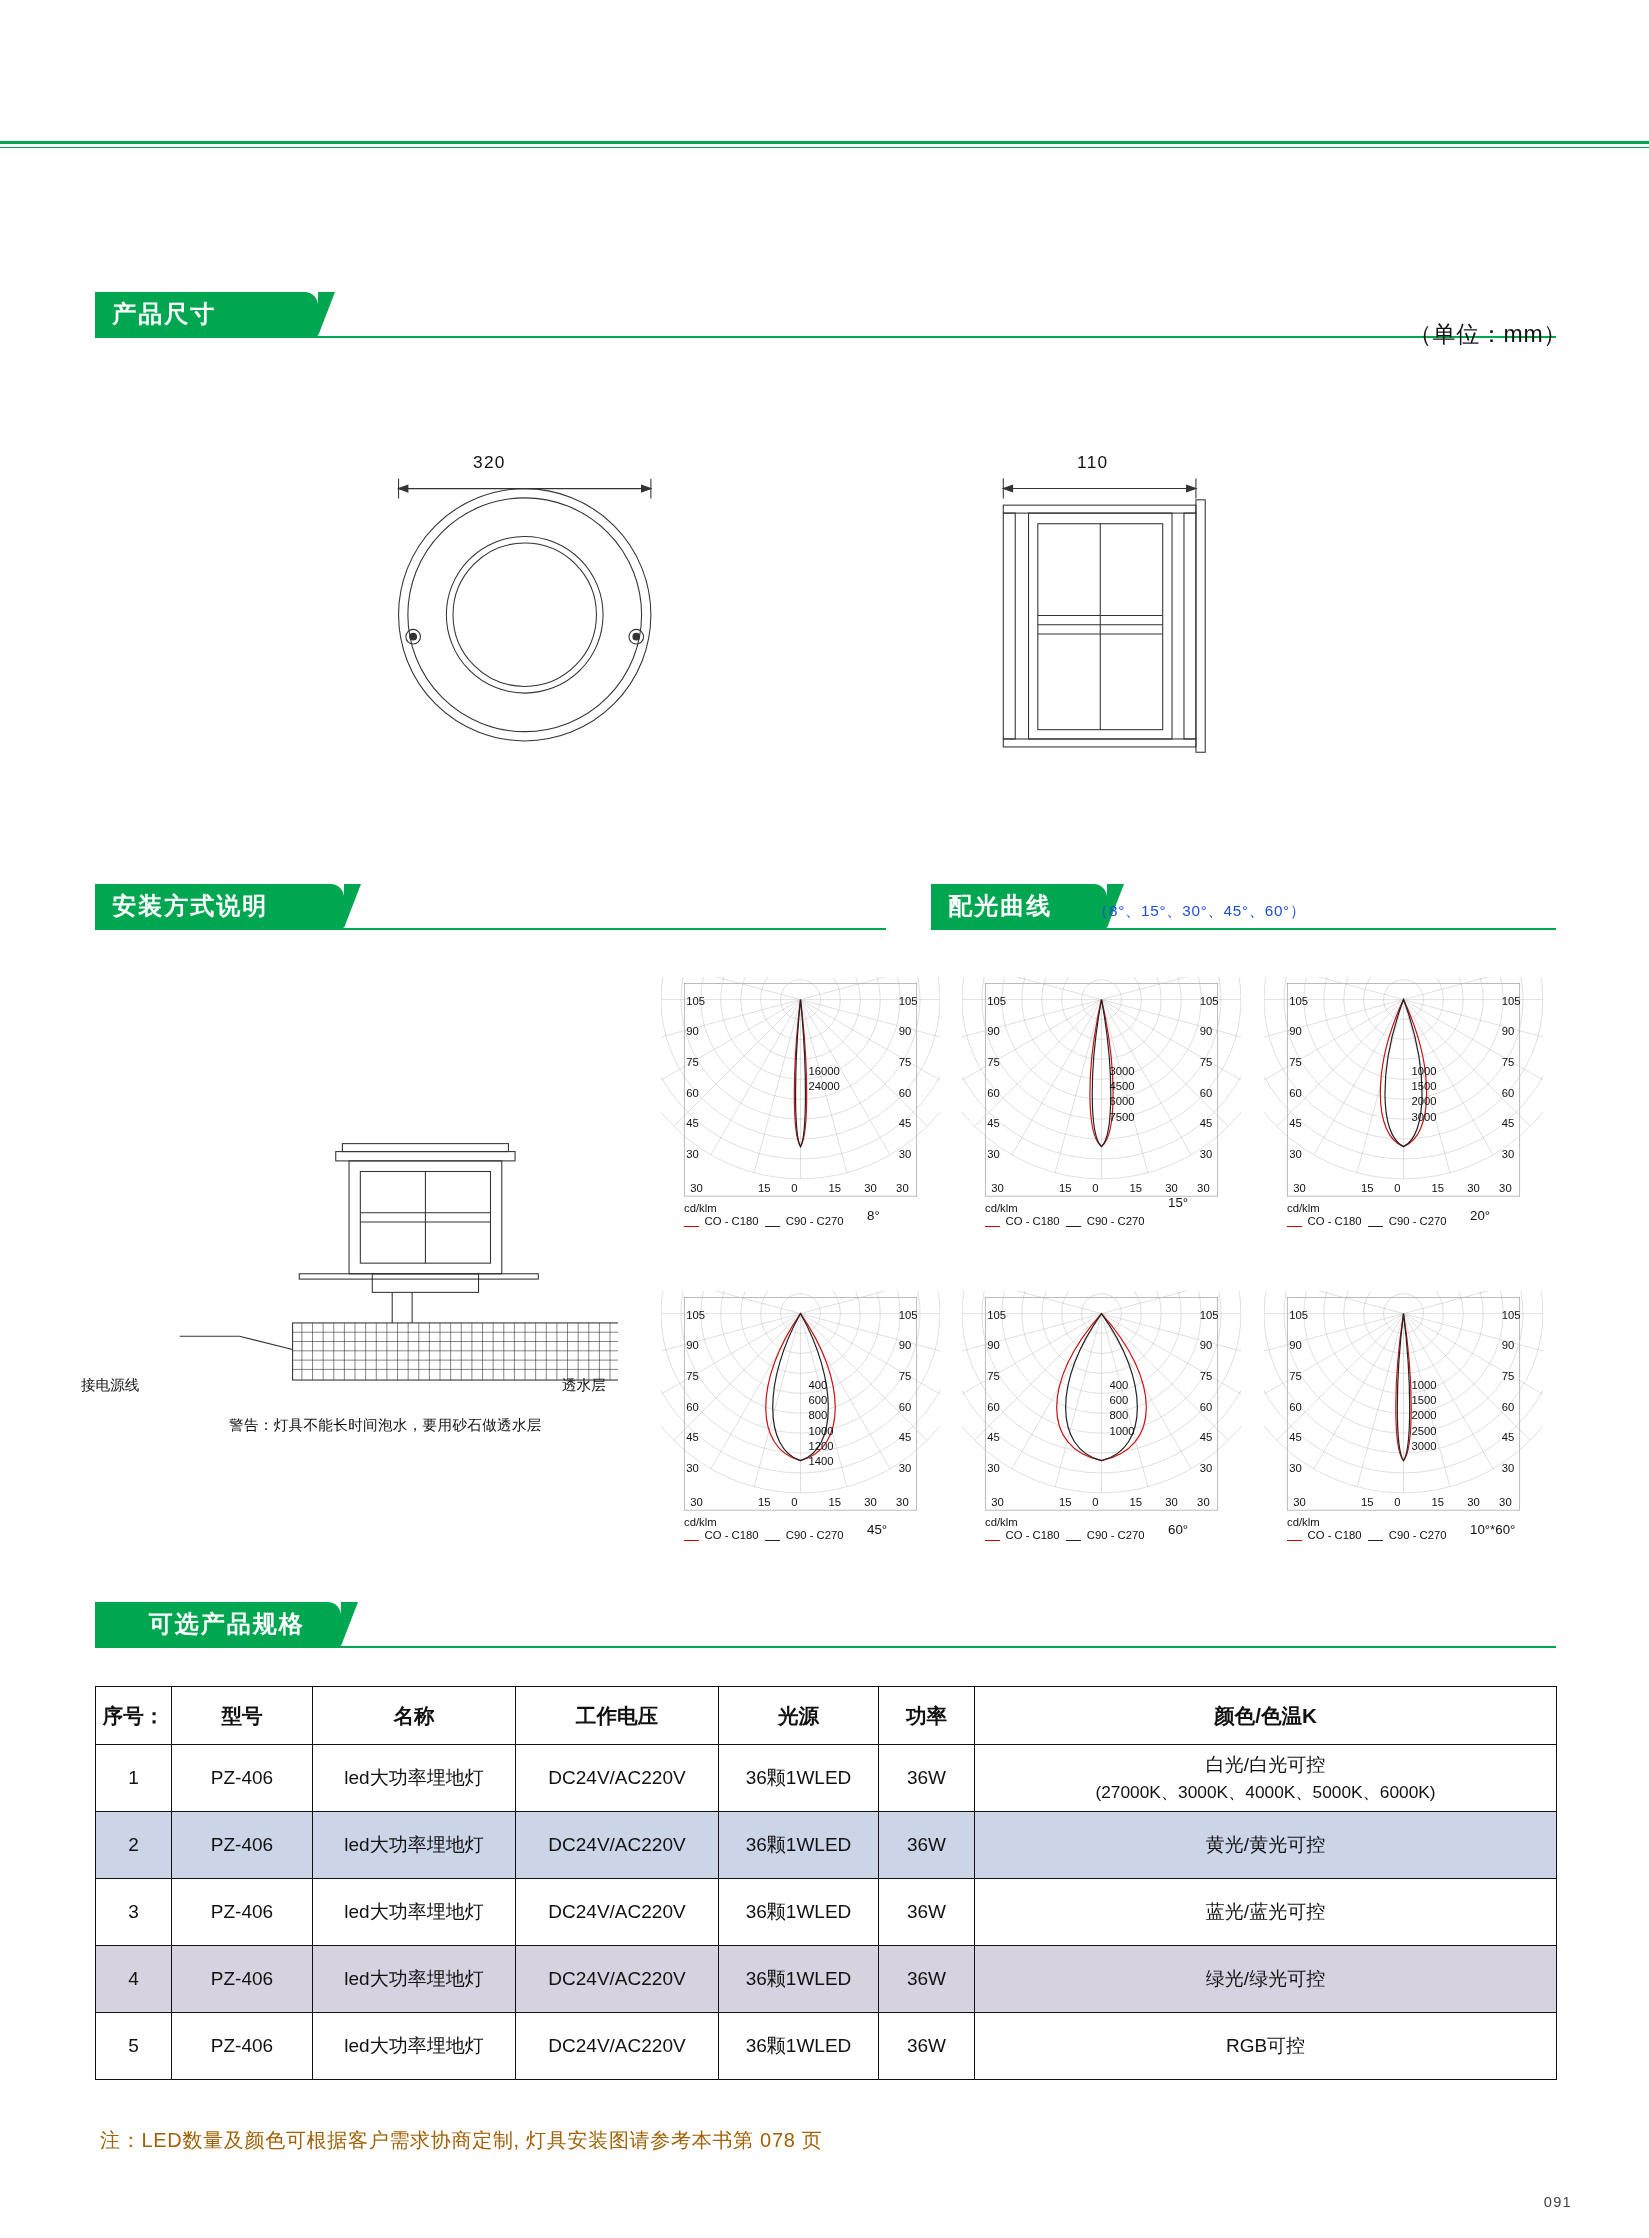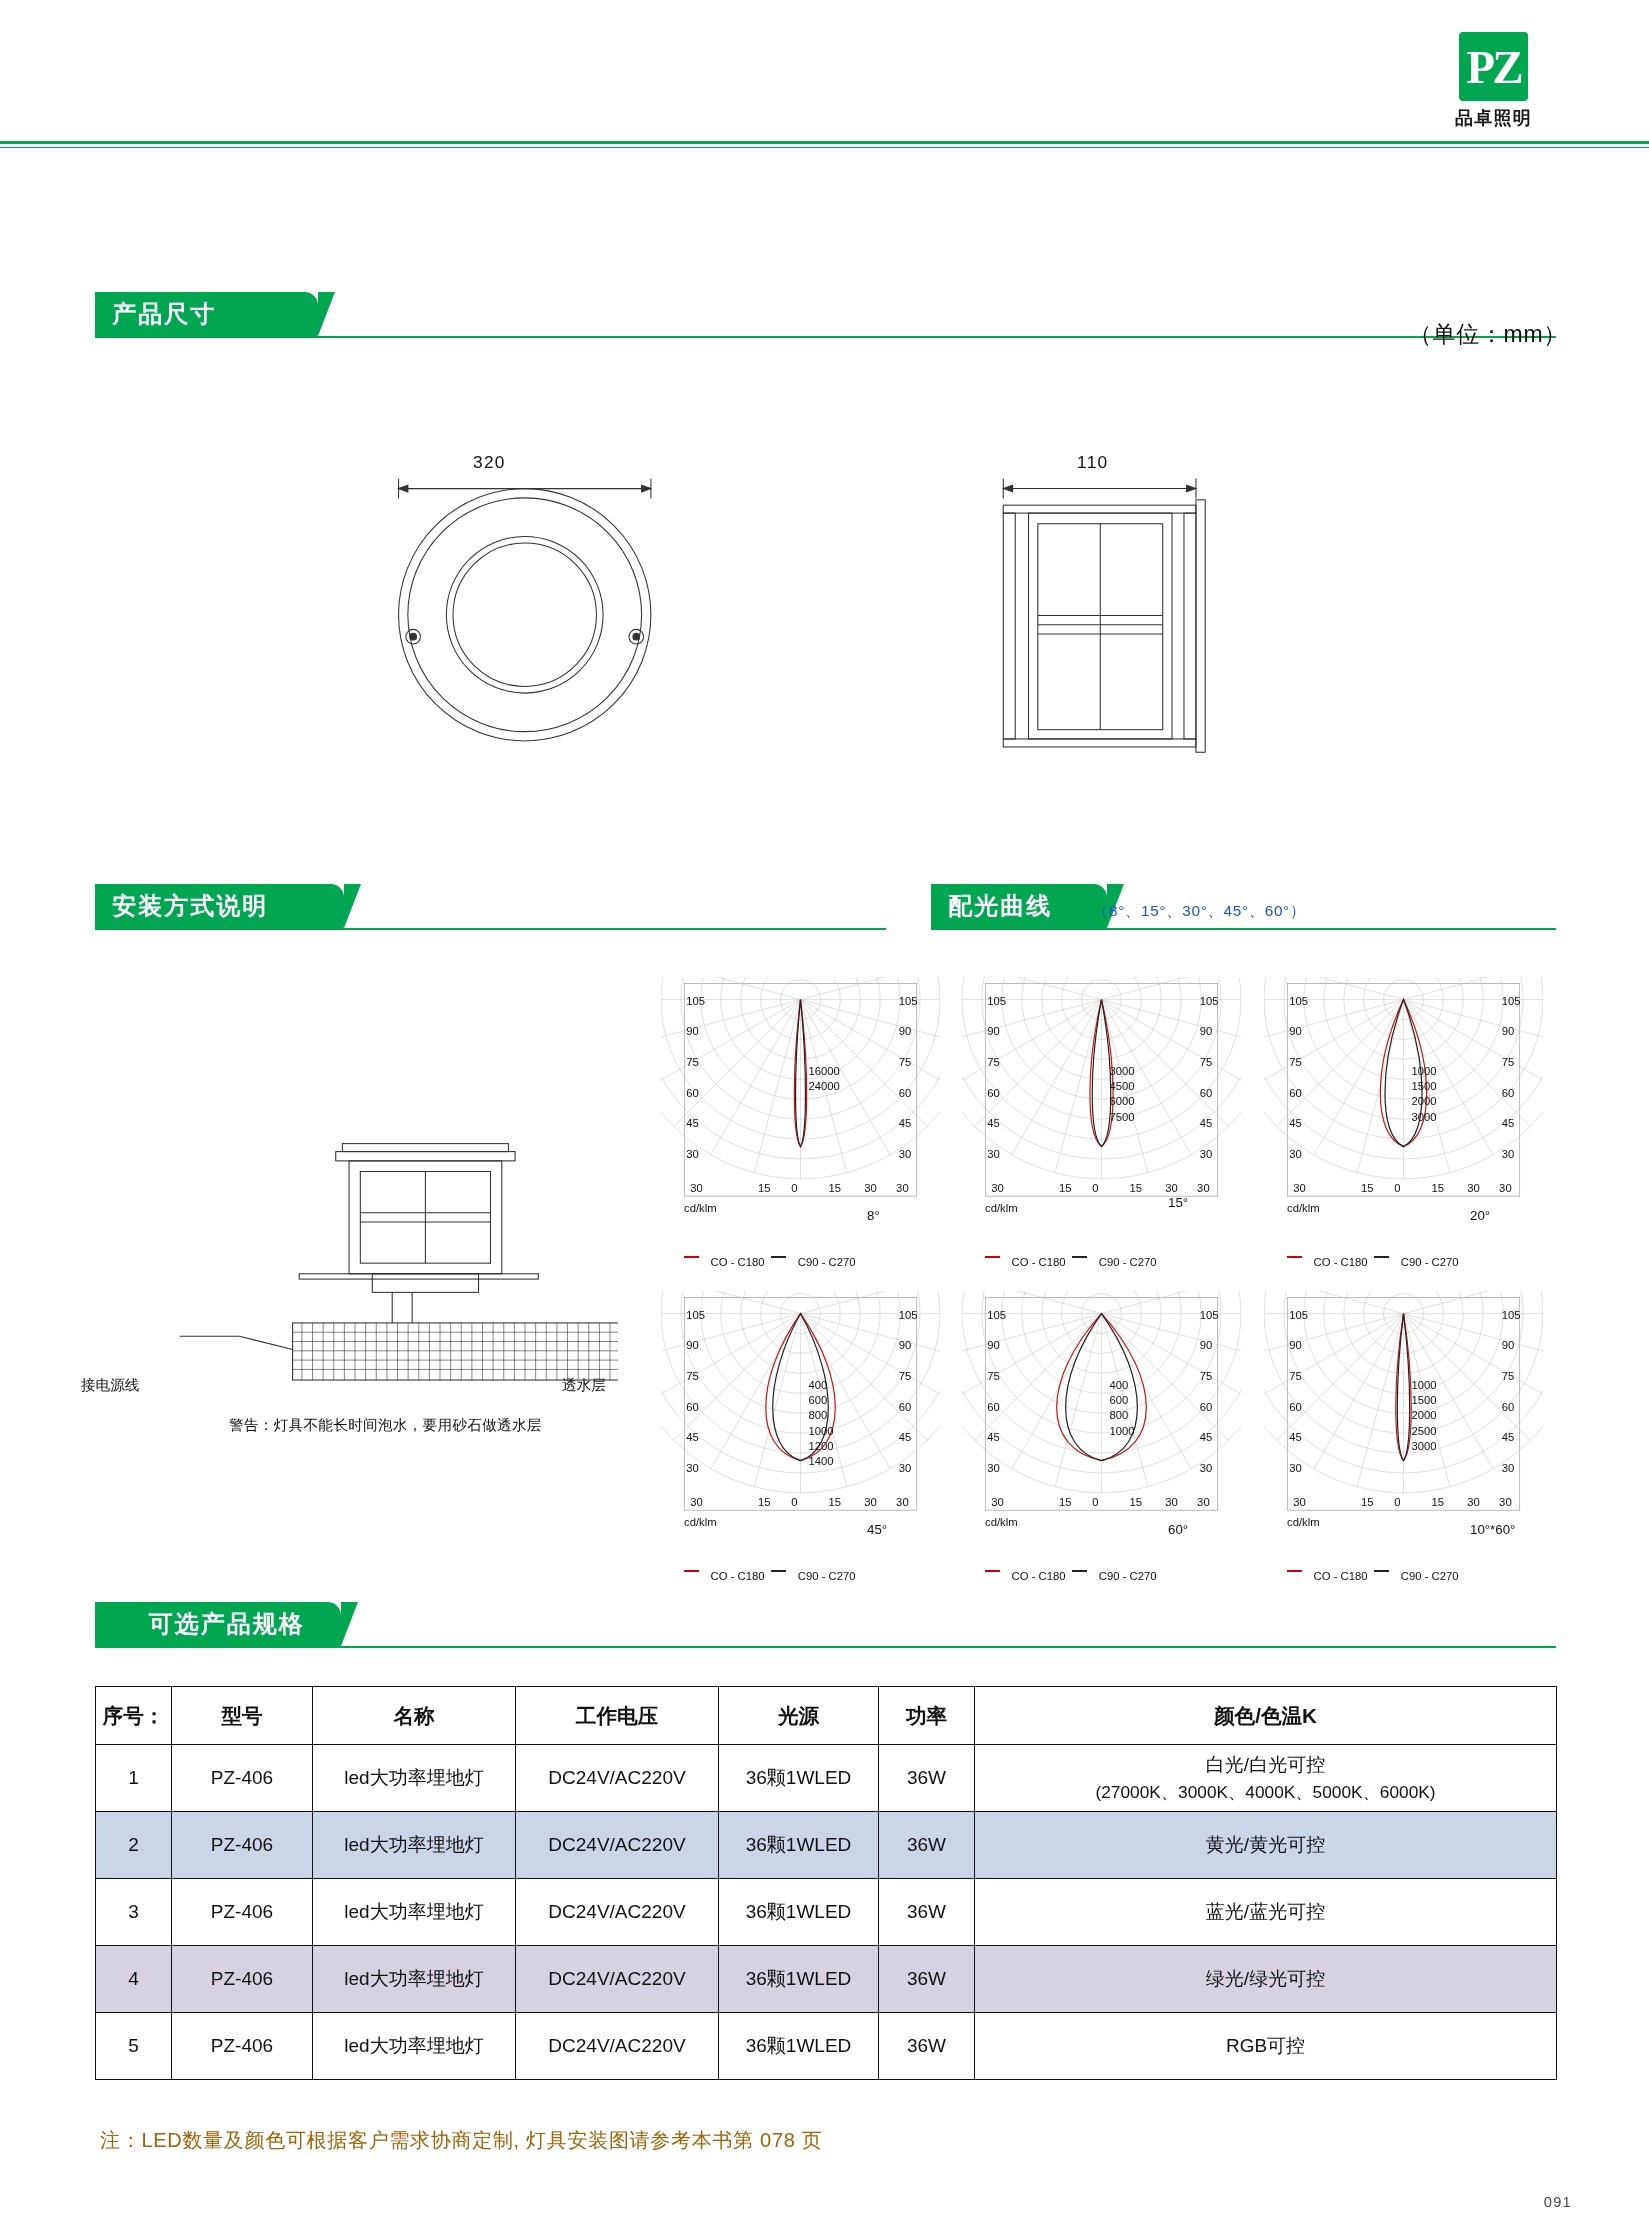--- a/index.html
+++ b/index.html
@@ -144,21 +144,21 @@
   
   .polar-cell { position: absolute; }
   .polar-legend {
     position: absolute;
     font-size: 11.3px;
     color: #111;
     white-space: nowrap;
   }
   .polar-legend .cdklm { display:block; margin-bottom: 1.3px; }
   .legend-row { display: flex; align-items: center; gap: 6.6px; }
-  .legend-row .seg { display:flex; align-items:flex-start; gap:12px;margin-top:41px; }
+  .legend-row .seg { display:flex; align-items:flex-end; gap:6px; }
   .legend-line-red { display:inline-block; width: 14.6px; height: 1.3px; background: #c00; }
   .legend-line-dark { display:inline-block; width: 14.6px; height: 1.3px; background: #222; }
   .beam-angle {
     position: absolute;
     font-size: 13.3px;
     color: #111;
   }
 
   
   .spec-table {
@@ -203,26 +203,20 @@
     font-size: 14.6px;
     color: #444;
     letter-spacing: 1.3px;
   }
 </style>
 </head>
 <body>
 
 <div id="page">
 
-  <div class="logo-box">
-    <div class="logo-mark">
-      <span class="glyph">PZ</span>
-    </div>
-    <div class="logo-text">品卓照明</div>
-  </div>
   <div class="header-rule"></div>
   <div class="header-rule-thin"></div>
 
   <div class="section-tab" style="left:95px; top:292px; width:223px;">产品尺寸</div>
   <div class="section-underline" style="left:95px; top:336px; width:1461px;"></div>
   <div class="unit-note">（单位：mm）</div>
 
   <div class="dim-label" style="left:473px; top:452px;">320</div>
   <svg class="draw-svg" style="left:372px; top:465px;" width="332" height="346" viewBox="0 0 500 520">
     <g fill="none" stroke="#333" stroke-width="1.6">

